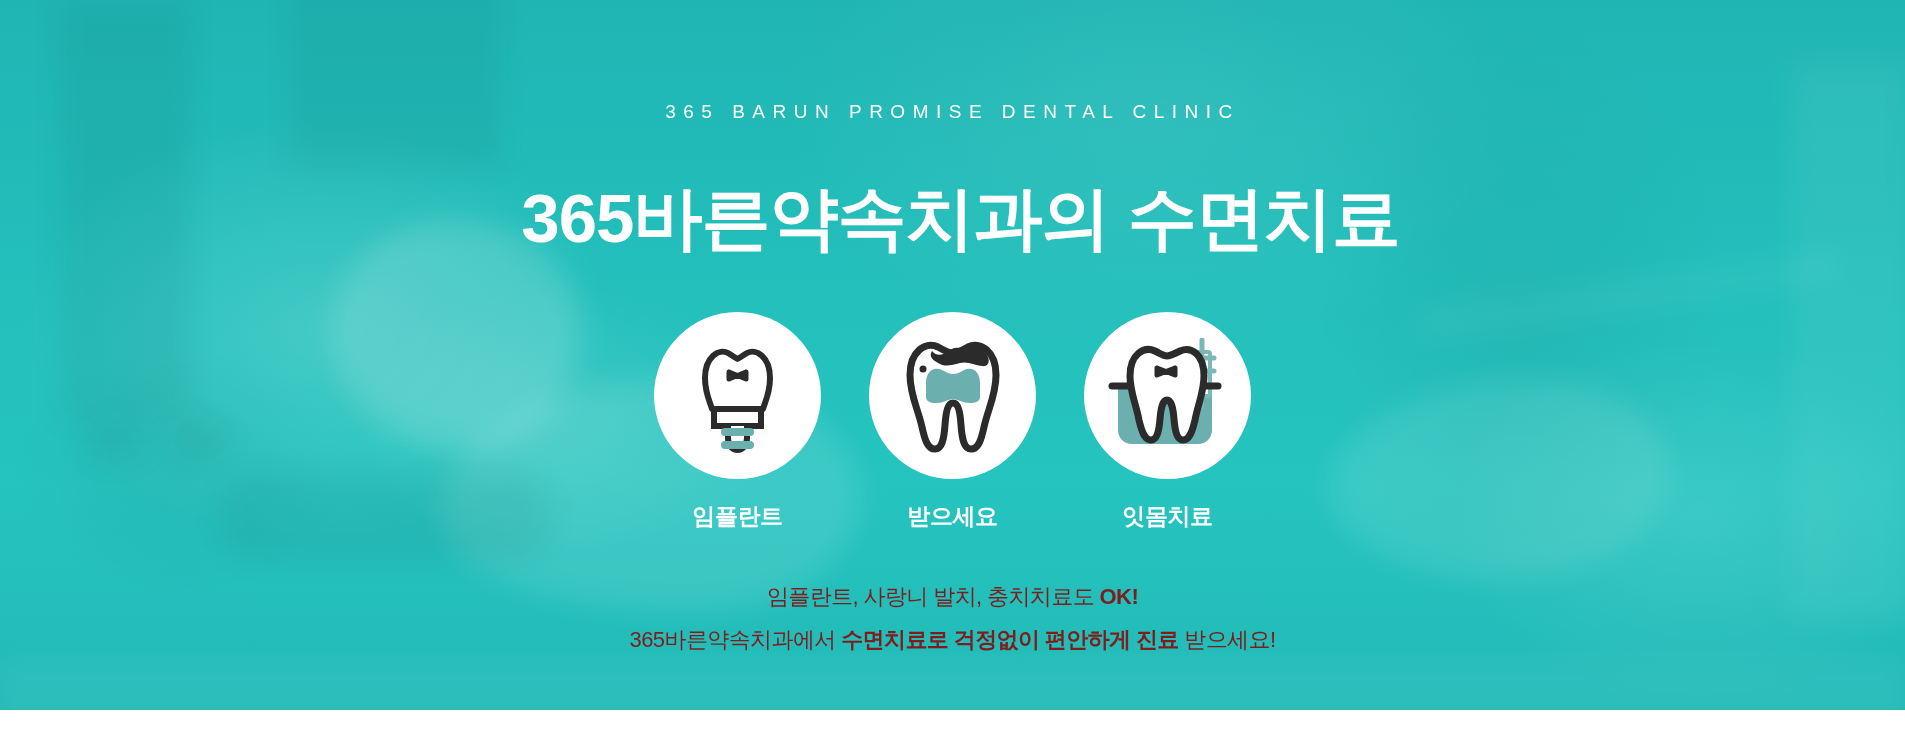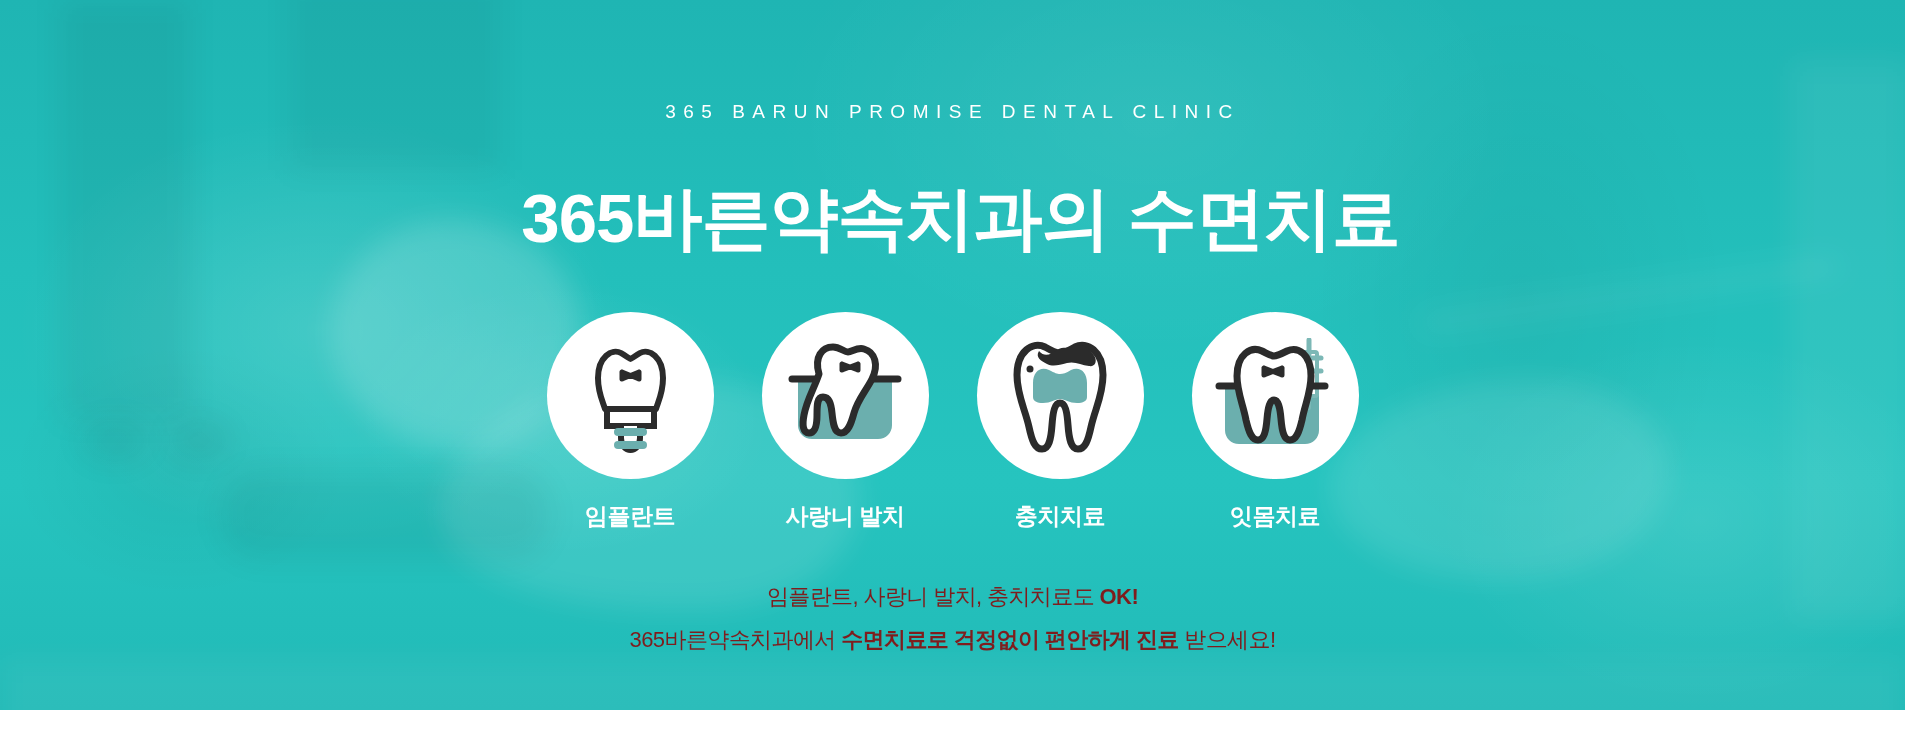--- a/index.html
+++ b/index.html
@@ -210,42 +210,31 @@
             <path d="M44 34 L61 41 M61 34 L44 41 M44 34 L44 41 M61 34 L61 41" stroke="#2b2b2b" stroke-width="5" stroke-linecap="round" fill="none"></path>
             <rect x="29" y="71" width="47" height="17" fill="#ffffff" stroke="#2b2b2b" stroke-width="6"></rect>
             <path d="M43 88 L43 100 C43 108, 48 112, 52.5 112 C57 112, 62 108, 62 100 L62 88" fill="#ffffff" stroke="#2b2b2b" stroke-width="6" stroke-linejoin="round"></path>
             <rect x="36" y="90" width="33" height="8" rx="4" fill="#6bafae"></rect>
             <rect x="36" y="103" width="33" height="8" rx="4" fill="#6bafae"></rect>
           </svg>
         </div>
         <div class="icon-label">임플란트</div>
       </div>
 
-      <div class="icon-item">
-        <div class="icon-circle">
-          <svg width="118" height="110" viewBox="0 0 118 110">
-            <path d="M12 38 L106 38 L106 84 C106 92, 100 98, 92 98 L26 98 C18 98, 12 92, 12 84 Z" fill="#6bafae"></path>
-            <line x1="6" y1="38" x2="112" y2="38" stroke="#2b2b2b" stroke-width="7" stroke-linecap="round"></line>
-            <path d="M33 33 C28 16, 36 6, 47 6 C54 6, 58 11, 62 11 C66 11, 71 6, 78 8 C89 11, 93 24, 86 38 C80 50, 72 58, 68 72 C65 83, 62 92, 55 92 C48 92, 47 82, 46 72 C45 62, 43 56, 37 56 C31 56, 31 64, 31 74 C31 84, 29 92, 23 92 C17 92, 16 84, 18 74 C21 58, 28 48, 33 33 Z" fill="#ffffff" stroke="#2b2b2b" stroke-width="7" stroke-linejoin="round" stroke-linecap="round"></path>
-            <path d="M56 23 L72 29 M72 23 L56 29 M56 23 L56 29 M72 23 L72 29" stroke="#2b2b2b" stroke-width="5" stroke-linecap="round" fill="none"></path>
-          </svg>
-        </div>
-        <div class="icon-label">사랑니 발치</div>
-      </div>
 
       <div class="icon-item">
         <div class="icon-circle">
           <svg width="110" height="118" viewBox="0 0 110 118">
             <path d="M12 38 C12 14, 28 4, 40 10 C47 14, 51 16, 55 16 C59 16, 63 14, 70 10 C82 4, 98 14, 98 38 C98 58, 90 72, 86 90 C83 104, 80 112, 73 112 C66 112, 64 102, 63 88 C62 74, 60 66, 55 66 C50 66, 48 74, 47 88 C46 102, 44 112, 37 112 C30 112, 27 104, 24 90 C20 72, 12 58, 12 38 Z" fill="#ffffff" stroke="#2b2b2b" stroke-width="7" stroke-linejoin="round" stroke-linecap="round"></path>
             <path d="M28 46 C28 34, 36 29, 44 33 C50 36, 52 37, 55 37 C58 37, 61 36, 66 33 C74 29, 82 34, 82 46 L82 60 C82 64, 78 66, 72 66 C64 66, 60 62, 55 62 C50 62, 46 66, 38 66 C32 66, 28 64, 28 60 Z" fill="#6bafae"></path>
             <path d="M34 14 C40 21, 46 17, 52 13 C58 9, 64 12, 70 9 C76 6, 84 10, 90 20 C92 25, 90 30, 84 29 C76 28, 70 24, 62 26 C54 28, 48 30, 42 27 C36 24, 30 20, 34 14 Z" fill="#2b2b2b"></path>
             <circle cx="25" cy="32" r="3.5" fill="#2b2b2b"></circle>
           </svg>
         </div>
-        <div class="icon-label">충치치료</div>
+        <div class="icon-label">받으세요</div>
       </div>
 
       <div class="icon-item">
         <div class="icon-circle">
           <svg width="120" height="116" viewBox="0 0 120 116">
             <path d="M10 48 L104 48 L104 92 C104 100, 98 106, 90 106 L24 106 C16 106, 10 100, 10 92 Z" fill="#6bafae"></path>
             <g>
               <rect x="86" y="14" width="16" height="44" rx="2" fill="#ffffff" stroke="#7cb8b6" stroke-width="4"></rect>
               <line x1="82" y1="20" x2="106" y2="20" stroke="#7cb8b6" stroke-width="5" stroke-linecap="round"></line>
               <line x1="82" y1="33" x2="106" y2="33" stroke="#7cb8b6" stroke-width="5" stroke-linecap="round"></line>

